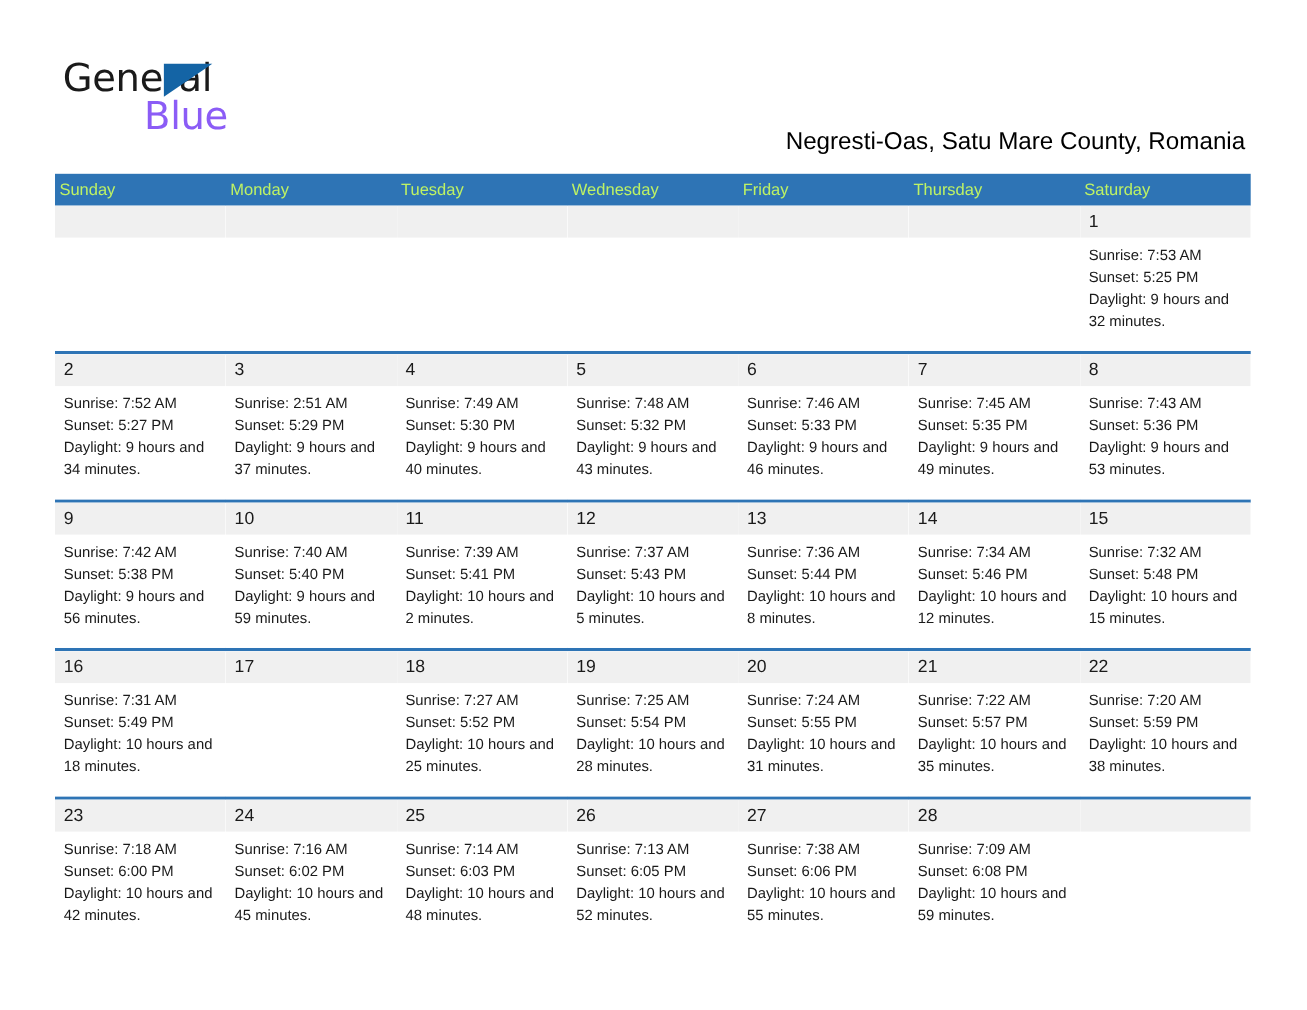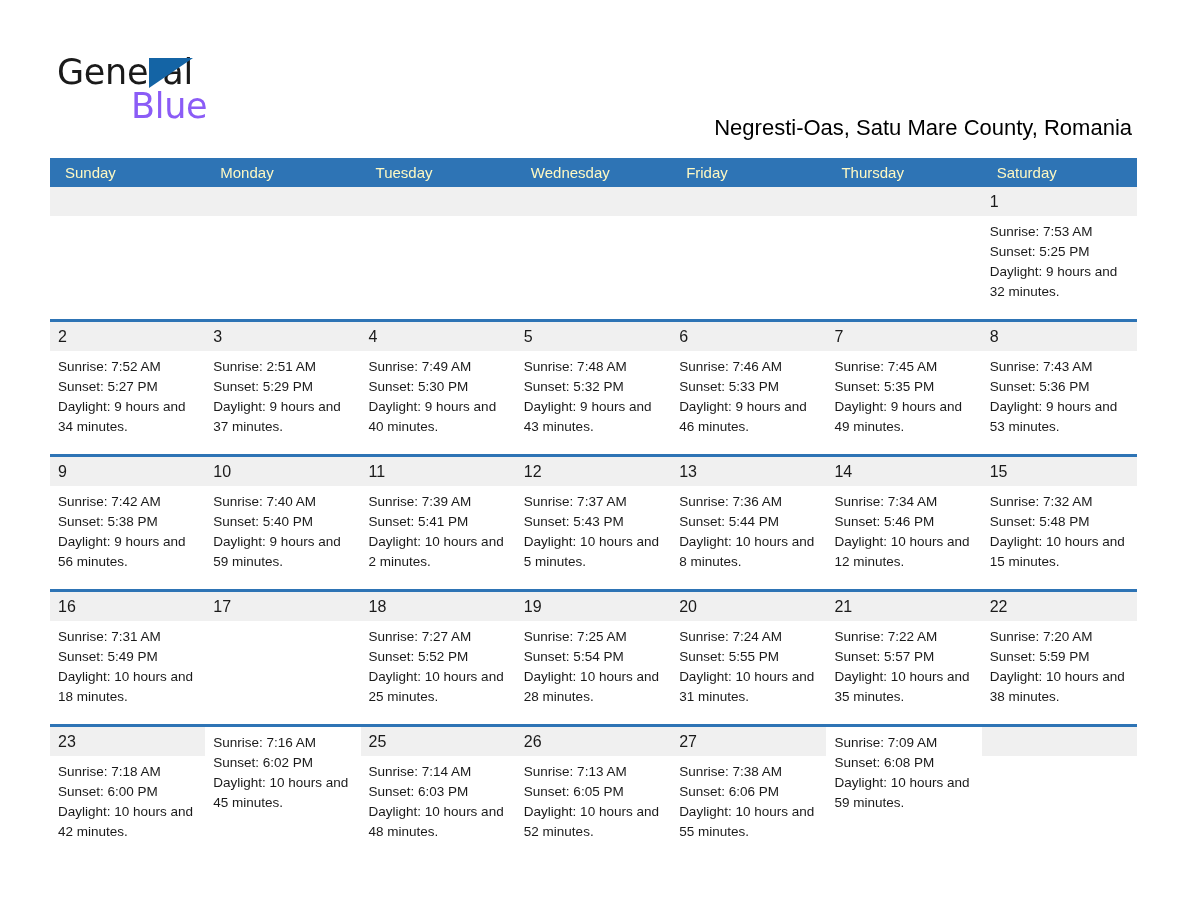--- a/index.html
+++ b/index.html
@@ -91,24 +91,24 @@
     width: 1087px;
   }
 
   .weekday-row {
     display: flex;
     background: #2E74B5;
     height: 29px;
   }
   .weekday {
     flex: 1 1 0;
-    color: #fef9c3;
+    color: #bef264;
     font-size: 15px;
     line-height: 29px;
-    padding-left: 15px;
+    padding-left: 4px;
     box-sizing: border-box;
     white-space: nowrap;
     overflow: hidden;
   }
 
   .week-row {
     display: flex;
     border-top: 3px solid #2E74B5;
   }
   .week-row.first {
@@ -375,20 +375,21 @@
       <div class="week-row">
         <div class="day-cell">
           <div class="day-number-band"><span class="day-number">23</span></div>
           <div class="day-info">
             <div>Sunrise: 7:18 AM</div>
             <div>Sunset: 6:00 PM</div>
             <div class="daylight-line">Daylight: 10 hours and 42 minutes.</div>
           </div>
         </div>
         <div class="day-cell">
+          <div class="day-number-band"><span class="day-number">24</span></div>
           <div class="day-info">
             <div>Sunrise: 7:16 AM</div>
             <div>Sunset: 6:02 PM</div>
             <div class="daylight-line">Daylight: 10 hours and 45 minutes.</div>
           </div>
         </div>
         <div class="day-cell">
           <div class="day-number-band"><span class="day-number">25</span></div>
           <div class="day-info">
             <div>Sunrise: 7:14 AM</div>
@@ -406,20 +407,21 @@
         </div>
         <div class="day-cell">
           <div class="day-number-band"><span class="day-number">27</span></div>
           <div class="day-info">
             <div>Sunrise: 7:38 AM</div>
             <div>Sunset: 6:06 PM</div>
             <div class="daylight-line">Daylight: 10 hours and 55 minutes.</div>
           </div>
         </div>
         <div class="day-cell">
+          <div class="day-number-band"><span class="day-number">28</span></div>
           <div class="day-info">
             <div>Sunrise: 7:09 AM</div>
             <div>Sunset: 6:08 PM</div>
             <div class="daylight-line">Daylight: 10 hours and 59 minutes.</div>
           </div>
         </div>
         <div class="day-cell empty">
           <div class="day-number-band"><span class="day-number"></span></div>
         </div>
       </div>

